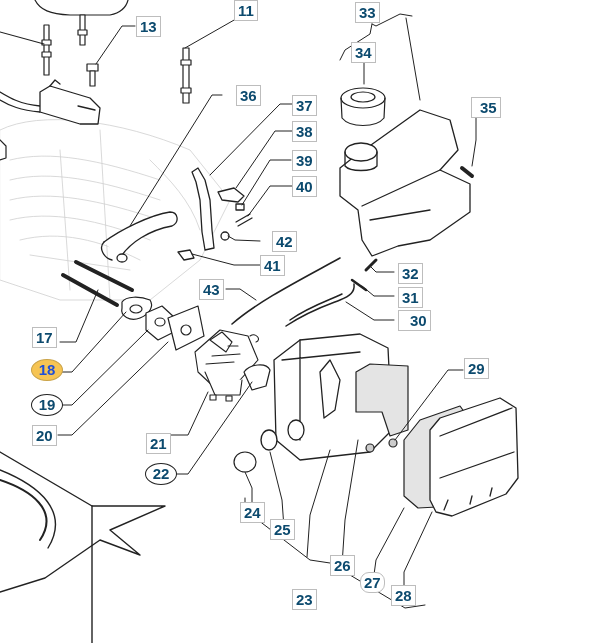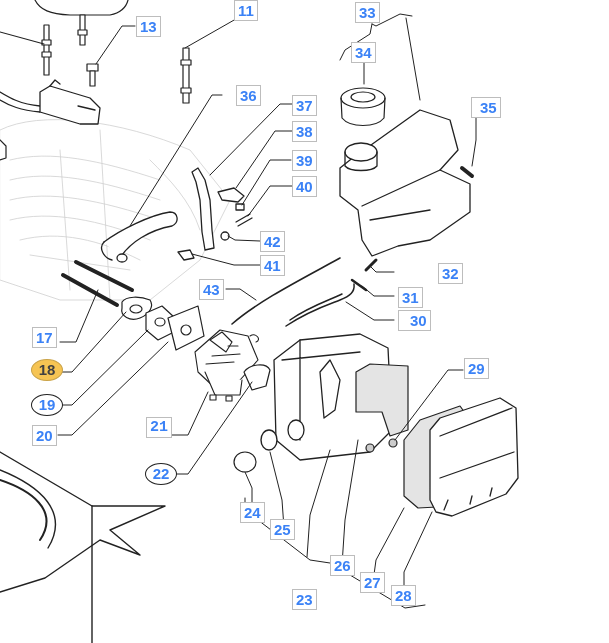--- a/index.html
+++ b/index.html
@@ -1,26 +1,26 @@
 <!DOCTYPE html>
 <html><head>
 <meta charset="utf-8">
 <style>
   html, body { margin: 0; padding: 0; background: #ffffff; }
   body { width: 609px; height: 643px; overflow: hidden; position: relative; font-family: "Liberation Sans", sans-serif; }
   #stage { position: absolute; left: 0; top: 0; width: 609px; height: 643px; }
   svg#art { position: absolute; left: 0; top: 0; }
   .lbl {
     position: absolute; font-family: "Liberation Sans", sans-serif; font-weight: bold;
-    font-size: 15px; color: #3b82f6; background: #fff; line-height: 19px; text-align: center;
+    font-size: 15px; color: #0c4a6e; background: #fff; line-height: 19px; text-align: center;
     box-sizing: border-box; cursor: pointer;
   }
   .lbl.box { border: 1px solid #bdbdbd; height: 21px; padding: 0 3px; }
   .lbl.oval { border: 1.5px solid #222; border-radius: 50%; height: 22px; width: 32px; line-height: 19px; }
-  .lbl.hi { background: #f6c453; border-color: #c9a34a; color: #404040; }
+  .lbl.hi { background: #f6c453; border-color: #c9a34a; color: #1d4ed8; }
 </style>
 </head>
 <body>
 
 <div id="stage">
   <svg id="art" width="609" height="643" viewBox="0 0 609 643" fill="none" stroke="#222" stroke-width="1.2" stroke-linejoin="round" stroke-linecap="round">
 
     <g stroke="#cfcfcf" stroke-width="0.8">
       <path d="M0 130 C40 110 120 120 190 150 L230 200 L200 260 L150 300 L60 300 L0 280 Z"></path>
       <path d="M10 160 C50 150 100 160 160 180"></path>
@@ -198,36 +198,36 @@
       <path d="M406 18 L420 100"></path>
     </g>
   </svg>
 
   <div class="lbl box" style="left:234px;top:0px;">11</div>
   <div class="lbl box" style="left:136px;top:16px;">13</div>
   <div class="lbl box" style="left:32px;top:327px;">17</div>
   <div class="lbl oval hi" style="left:31px;top:359px;">18</div>
   <div class="lbl oval" style="left:31px;top:394px;">19</div>
   <div class="lbl box" style="left:32px;top:425px;">20</div>
-  <div class="lbl box" style="left:146px;top:417px;font-family:Liberation Mono, monospace;">21</div>
+  <div class="lbl box" style="left:146px;top:433px;">21</div>
   <div class="lbl oval" style="left:145px;top:463px;">22</div>
   <div class="lbl box" style="left:292px;top:589px;">23</div>
   <div class="lbl box" style="left:240px;top:502px;">24</div>
   <div class="lbl box" style="left:270px;top:519px;">25</div>
   <div class="lbl box" style="left:330px;top:555px;">26</div>
-  <div class="lbl box" style="left:360px;top:572px;">27</div>
+  <div class="lbl box" style="left:360px;top:572px;border-radius:9px;">27</div>
   <div class="lbl box" style="left:391px;top:585px;">28</div>
   <div class="lbl box" style="left:464px;top:358px;">29</div>
   <div class="lbl box" style="left:398px;top:310px;padding-left:11px;">30</div>
   <div class="lbl box" style="left:398px;top:287px;">31</div>
-  <div class="lbl box" style="left:398px;top:263px;margin-left:40px;">32</div>
+  <div class="lbl box" style="left:398px;top:263px;">32</div>
   <div class="lbl box" style="left:355px;top:2px;">33</div>
   <div class="lbl box" style="left:351px;top:42px;">34</div>
   <div class="lbl box" style="left:471px;top:97px;padding-left:8px;">35</div>
   <div class="lbl box" style="left:236px;top:85px;">36</div>
   <div class="lbl box" style="left:292px;top:95px;text-align:center;">37</div>
   <div class="lbl box" style="left:292px;top:121px;">38</div>
   <div class="lbl box" style="left:292px;top:150px;">39</div>
   <div class="lbl box" style="left:292px;top:176px;">40</div>
   <div class="lbl box" style="left:260px;top:255px;">41</div>
-  <div class="lbl box" style="left:260px;top:231px;">42</div>
+  <div class="lbl box" style="left:272px;top:231px;">42</div>
   <div class="lbl box" style="left:199px;top:279px;">43</div>
 </div>
 
 </body></html>

